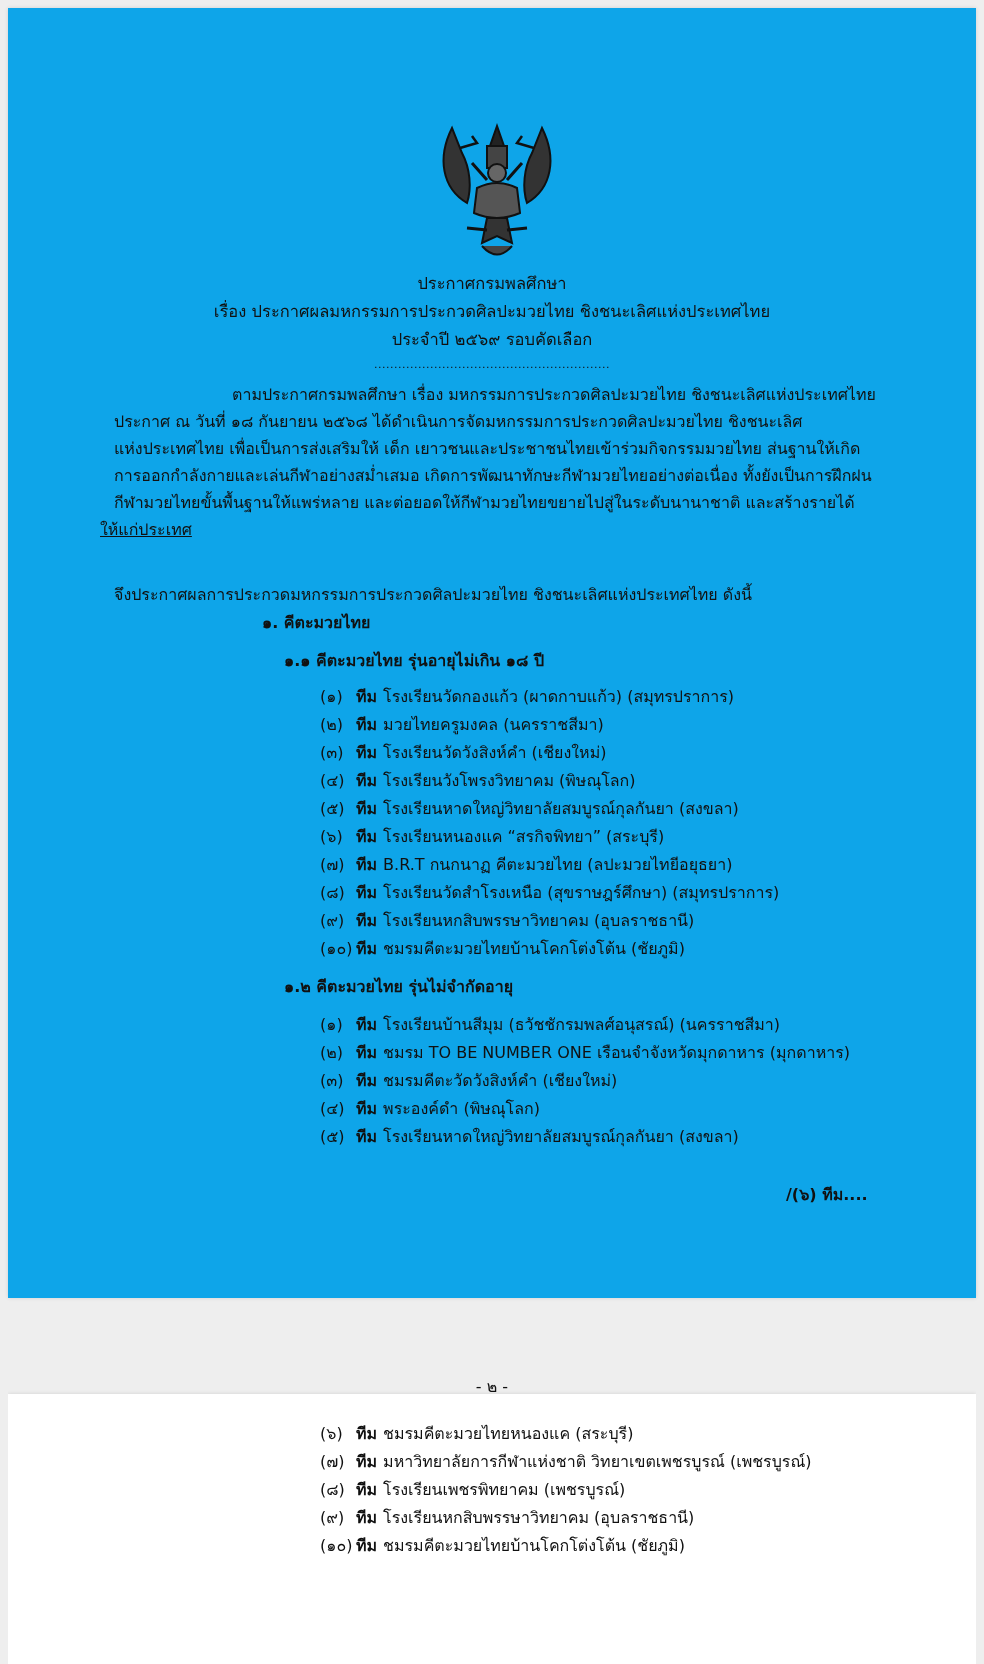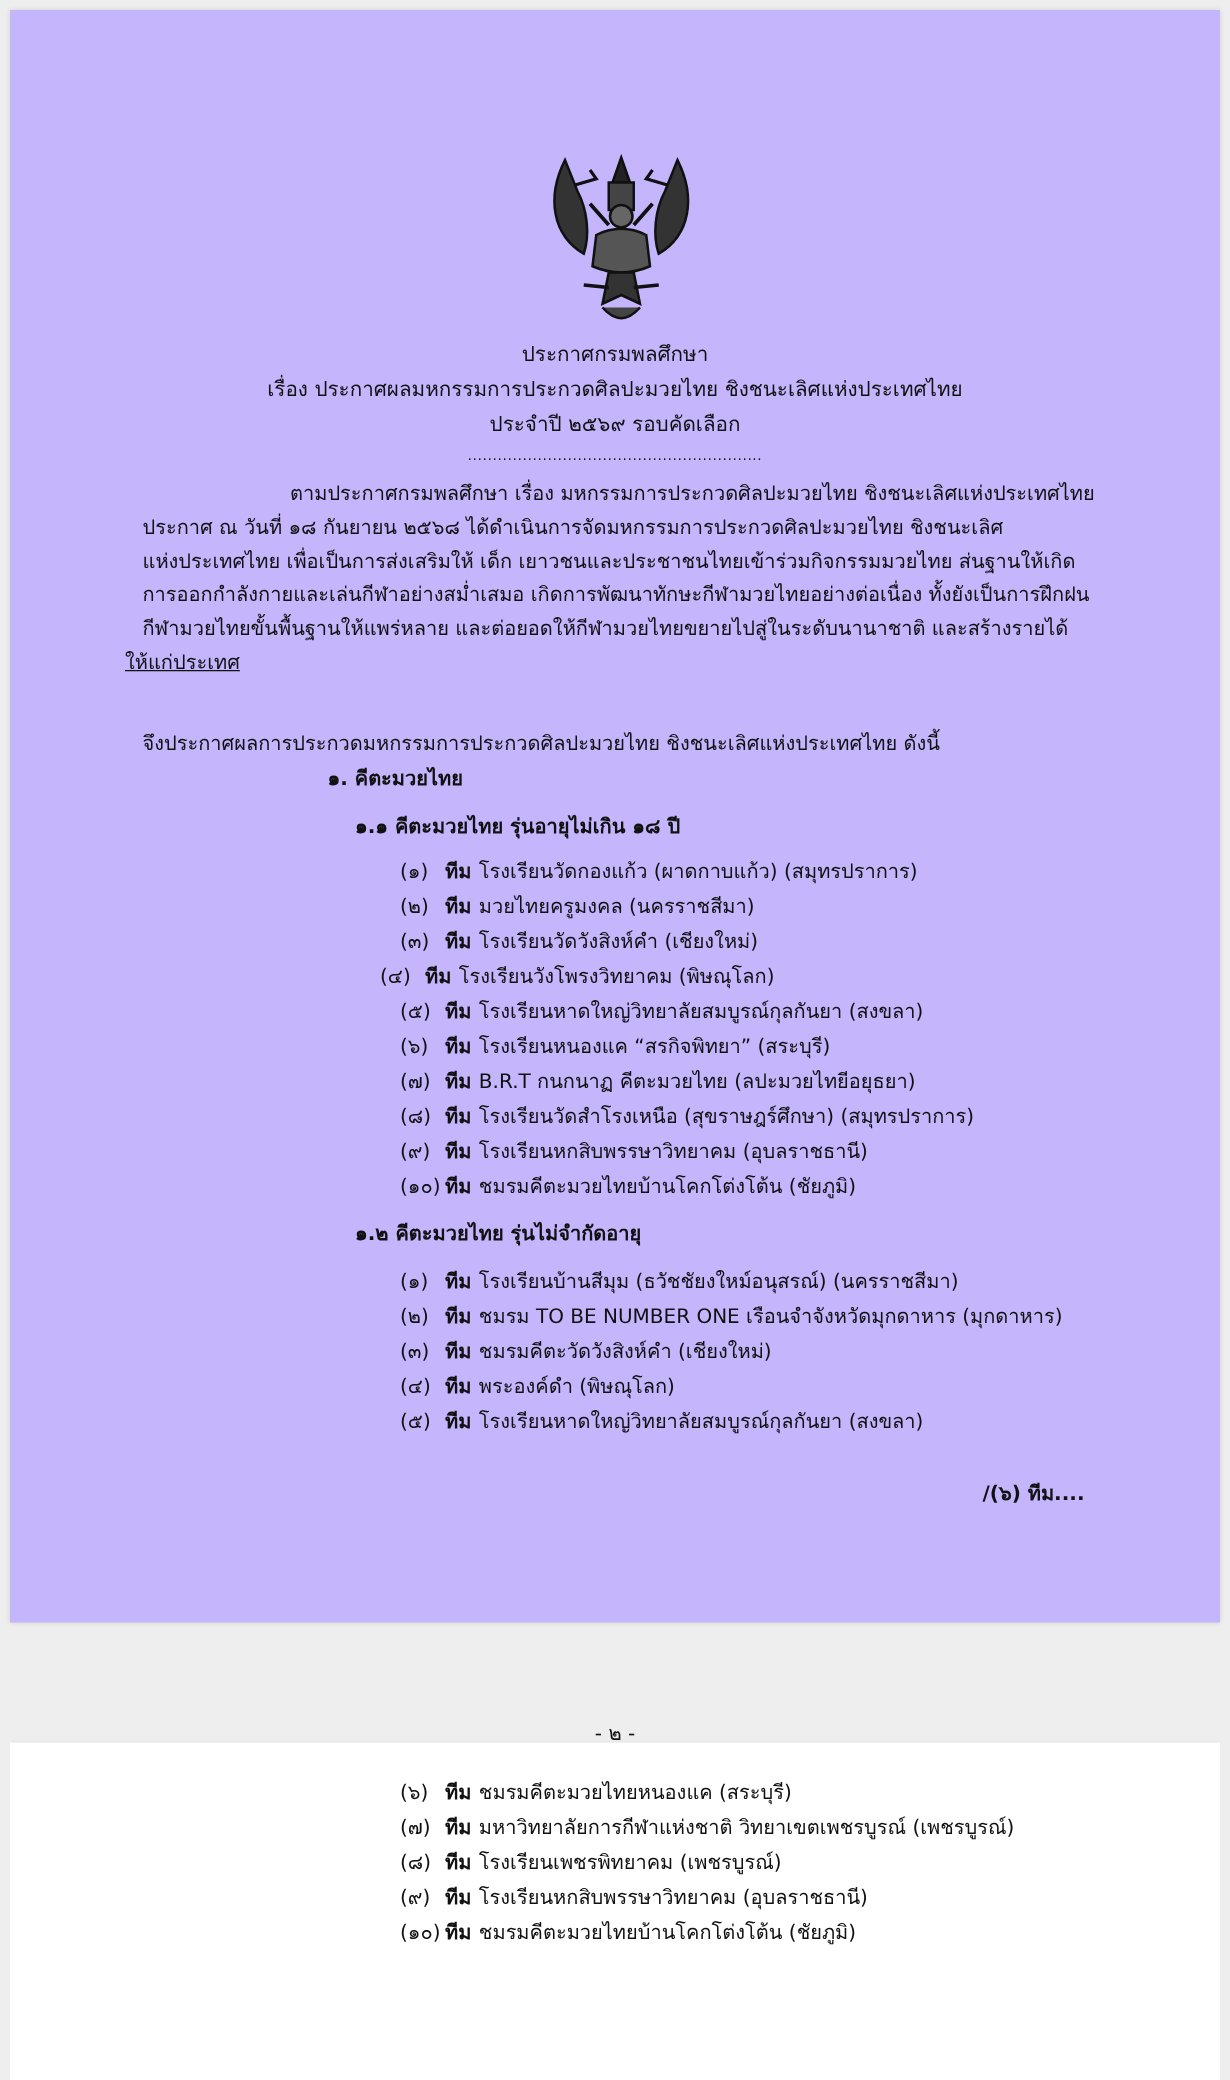--- a/index.html
+++ b/index.html
@@ -12,21 +12,21 @@
     }
     body {
       position: relative;
       font-family: "DejaVu Sans", "Liberation Sans", sans-serif;
       color: #111111;
     }
     .page {
       position: absolute;
       left: 8px;
       width: 968px;
-      background: #c4b5fd;
+      background: #0ea5e9;
       box-shadow: 0 0 4px rgba(0,0,0,0.12);
       overflow: hidden;
     }
     #page-1 { top: 8px; height: 1370px; }
     #page-2 { top: 1395px; height: 280px; }
 
     .garuda {
       position: absolute;
       left: 424px;
       top: 110px;
@@ -89,31 +89,31 @@
   <div class="abs body-line" style="left:92px; top:509px;text-decoration:underline;" data-name="paragraph-1-line-6">ให้แก่ประเทศ</div>
 
   <div class="abs body-line" style="left:106px; top:574px;" data-name="paragraph-2-line-2">จึงประกาศผลการประกวดมหกรรมการประกวดศิลปะมวยไทย ชิงชนะเลิศแห่งประเทศไทย ดังนี้</div>
 
   <div class="abs body-line bold" style="left:254px; top:602px;" data-name="section-1-title">๑. คีตะมวยไทย</div>
   <div class="abs body-line bold" style="left:276px; top:640px;" data-name="section-1-1-title">๑.๑ คีตะมวยไทย รุ่นอายุไม่เกิน ๑๘ ปี</div>
 
   <div class="abs item" style="left:312px; top:676px;" data-name="list-item"><span class="num">(๑)</span><span class="team">ทีม</span><span>โรงเรียนวัดกองแก้ว (ผาดกาบแก้ว) (สมุทรปราการ)</span></div>
   <div class="abs item" style="left:312px; top:704px;" data-name="list-item"><span class="num">(๒)</span><span class="team">ทีม</span><span>มวยไทยครูมงคล (นครราชสีมา)</span></div>
   <div class="abs item" style="left:312px; top:732px;" data-name="list-item"><span class="num">(๓)</span><span class="team">ทีม</span><span>โรงเรียนวัดวังสิงห์คำ (เชียงใหม่)</span></div>
-  <div class="abs item" style="left:296px; top:760px;" data-name="list-item"><span class="num">(๔)</span><span class="team">ทีม</span><span>โรงเรียนวังโพรงวิทยาคม (พิษณุโลก)</span></div>
+  <div class="abs item" style="left:312px; top:760px;" data-name="list-item"><span class="num">(๔)</span><span class="team">ทีม</span><span>โรงเรียนวังโพรงวิทยาคม (พิษณุโลก)</span></div>
   <div class="abs item" style="left:312px; top:788px;" data-name="list-item"><span class="num">(๕)</span><span class="team">ทีม</span><span>โรงเรียนหาดใหญ่วิทยาลัยสมบูรณ์กุลกันยา (สงขลา)</span></div>
   <div class="abs item" style="left:312px; top:816px;" data-name="list-item"><span class="num">(๖)</span><span class="team">ทีม</span><span>โรงเรียนหนองแค “สรกิจพิทยา” (สระบุรี)</span></div>
   <div class="abs item" style="left:312px; top:844px;" data-name="list-item"><span class="num">(๗)</span><span class="team">ทีม</span><span>B.R.T กนกนาฏ คีตะมวยไทย (ลปะมวยไทยีอยุธยา)</span></div>
   <div class="abs item" style="left:312px; top:872px;" data-name="list-item"><span class="num">(๘)</span><span class="team">ทีม</span><span>โรงเรียนวัดสำโรงเหนือ (สุขราษฎร์ศึกษา) (สมุทรปราการ)</span></div>
   <div class="abs item" style="left:312px; top:900px;" data-name="list-item"><span class="num">(๙)</span><span class="team">ทีม</span><span>โรงเรียนหกสิบพรรษาวิทยาคม (อุบลราชธานี)</span></div>
   <div class="abs item" style="left:312px; top:928px;" data-name="list-item"><span class="num">(๑๐)</span><span class="team">ทีม</span><span>ชมรมคีตะมวยไทยบ้านโคกโต่งโต้น (ชัยภูมิ)</span></div>
 
   <div class="abs body-line bold" style="left:276px; top:966px;" data-name="section-1-2-title">๑.๒ คีตะมวยไทย รุ่นไม่จำกัดอายุ</div>
 
-  <div class="abs item" style="left:312px; top:1004px;" data-name="list-item"><span class="num">(๑)</span><span class="team">ทีม</span><span>โรงเรียนบ้านสีมุม (ธวัชชัยงใหม์อนุสรณ์) (นครราชสีมา)</span></div>
+  <div class="abs item" style="left:312px; top:1004px;" data-name="list-item"><span class="num">(๑)</span><span class="team">ทีม</span><span>โรงเรียนบ้านสีมุม (ธวัชชักรมพลศ์อนุสรณ์) (นครราชสีมา)</span></div>
   <div class="abs item" style="left:312px; top:1032px;" data-name="list-item"><span class="num">(๒)</span><span class="team">ทีม</span><span>ชมรม TO BE NUMBER ONE เรือนจำจังหวัดมุกดาหาร (มุกดาหาร)</span></div>
   <div class="abs item" style="left:312px; top:1060px;" data-name="list-item"><span class="num">(๓)</span><span class="team">ทีม</span><span>ชมรมคีตะวัดวังสิงห์คำ (เชียงใหม่)</span></div>
   <div class="abs item" style="left:312px; top:1088px;" data-name="list-item"><span class="num">(๔)</span><span class="team">ทีม</span><span>พระองค์ดำ (พิษณุโลก)</span></div>
   <div class="abs item" style="left:312px; top:1116px;" data-name="list-item"><span class="num">(๕)</span><span class="team">ทีม</span><span>โรงเรียนหาดใหญ่วิทยาลัยสมบูรณ์กุลกันยา (สงขลา)</span></div>
 
   <div class="abs body-line bold" style="left:778px; top:1174px;" data-name="continuation-marker">/(๖) ทีม....</div>
 </div>
 
 <div class="page" id="page-2" data-name="document-page-2">
   <div class="abs body-line" style="left:0; width:968px; text-align:center; top:-17px; margin-top:0;" data-name="page-number">- ๒ -</div>

